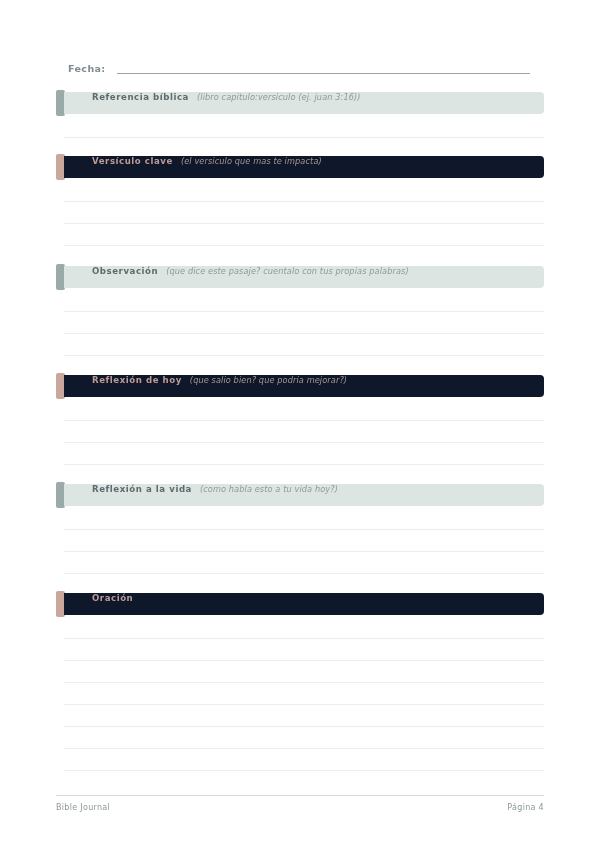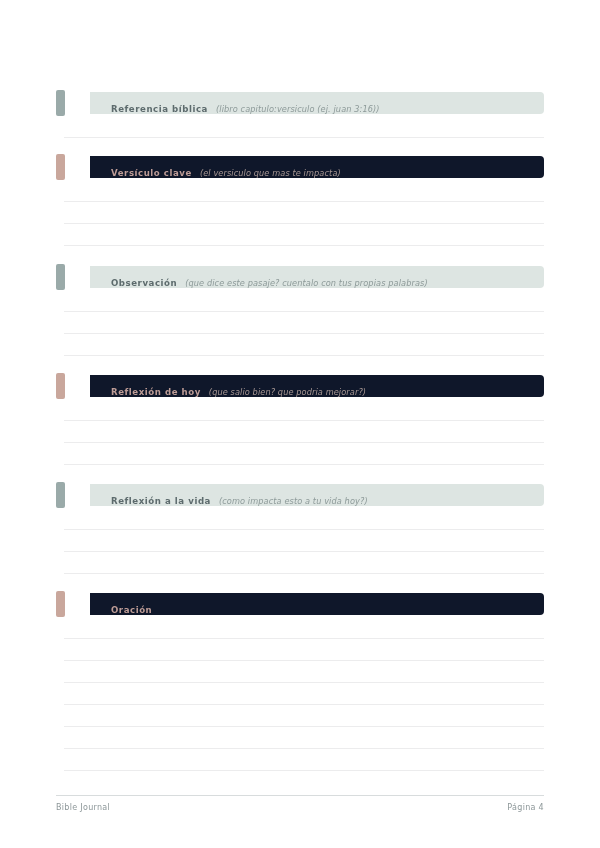--- a/index.html
+++ b/index.html
@@ -70,26 +70,25 @@
     border-radius: 2px;
   }
   .headbar {
     position: absolute;
     left: 8px;
     top: 0;
     right: 0;
     height: 22px;
     border-radius: 0 4px 4px 0;
     display: flex;
-    align-items: flex-end;
-    padding-left: 21px;
+    align-items: flex-start;
+    padding-left: 28px;
     box-sizing: border-box;
     overflow: hidden;
     white-space: nowrap;
-    margin-left: 26px;
   }
   .sec-title {
     font-size: 8.6px;
     font-weight: bold;
     letter-spacing: 0.55px;
   }
   .sec-hint {
     font-size: 8.2px;
     font-style: italic;
     margin-left: 8px;
@@ -142,20 +141,24 @@
     font-size: 8px;
     color: #8d9799;
     letter-spacing: 0.3px;
   }
 </style>
 </head>
 <body>
 
 <div class="page">
 
+  <div class="date-row">
+    <span class="date-label">Fecha:</span>
+    <span class="date-rule"></span>
+  </div>
 
   <div id="sections-host">
       <div class="section theme-green" style="top: 92px;">
         <div class="head-wrap">
           <span class="accent"></span>
           <div class="headbar">
             <span class="sec-title">Referencia bíblica</span>
             <span class="sec-hint">(libro capitulo:versiculo (ej. juan 3:16))</span>
           </div>
         </div>
@@ -203,21 +206,21 @@
           <div class="rline"></div>
           <div class="rline"></div>
           <div class="rline"></div>
         </div>
       </div>
       <div class="section theme-green" style="top: 484px;">
         <div class="head-wrap">
           <span class="accent"></span>
           <div class="headbar">
             <span class="sec-title">Reflexión a la vida</span>
-            <span class="sec-hint">(como impacta esto a tu vida hoy?)</span>
+            <span class="sec-hint">(como habla esto a tu vida hoy?)</span>
           </div>
         </div>
         <div class="lines">
           <div class="rline"></div>
           <div class="rline"></div>
           <div class="rline"></div>
         </div>
       </div>
       <div class="section theme-pink" style="top: 593px;">
         <div class="head-wrap">

